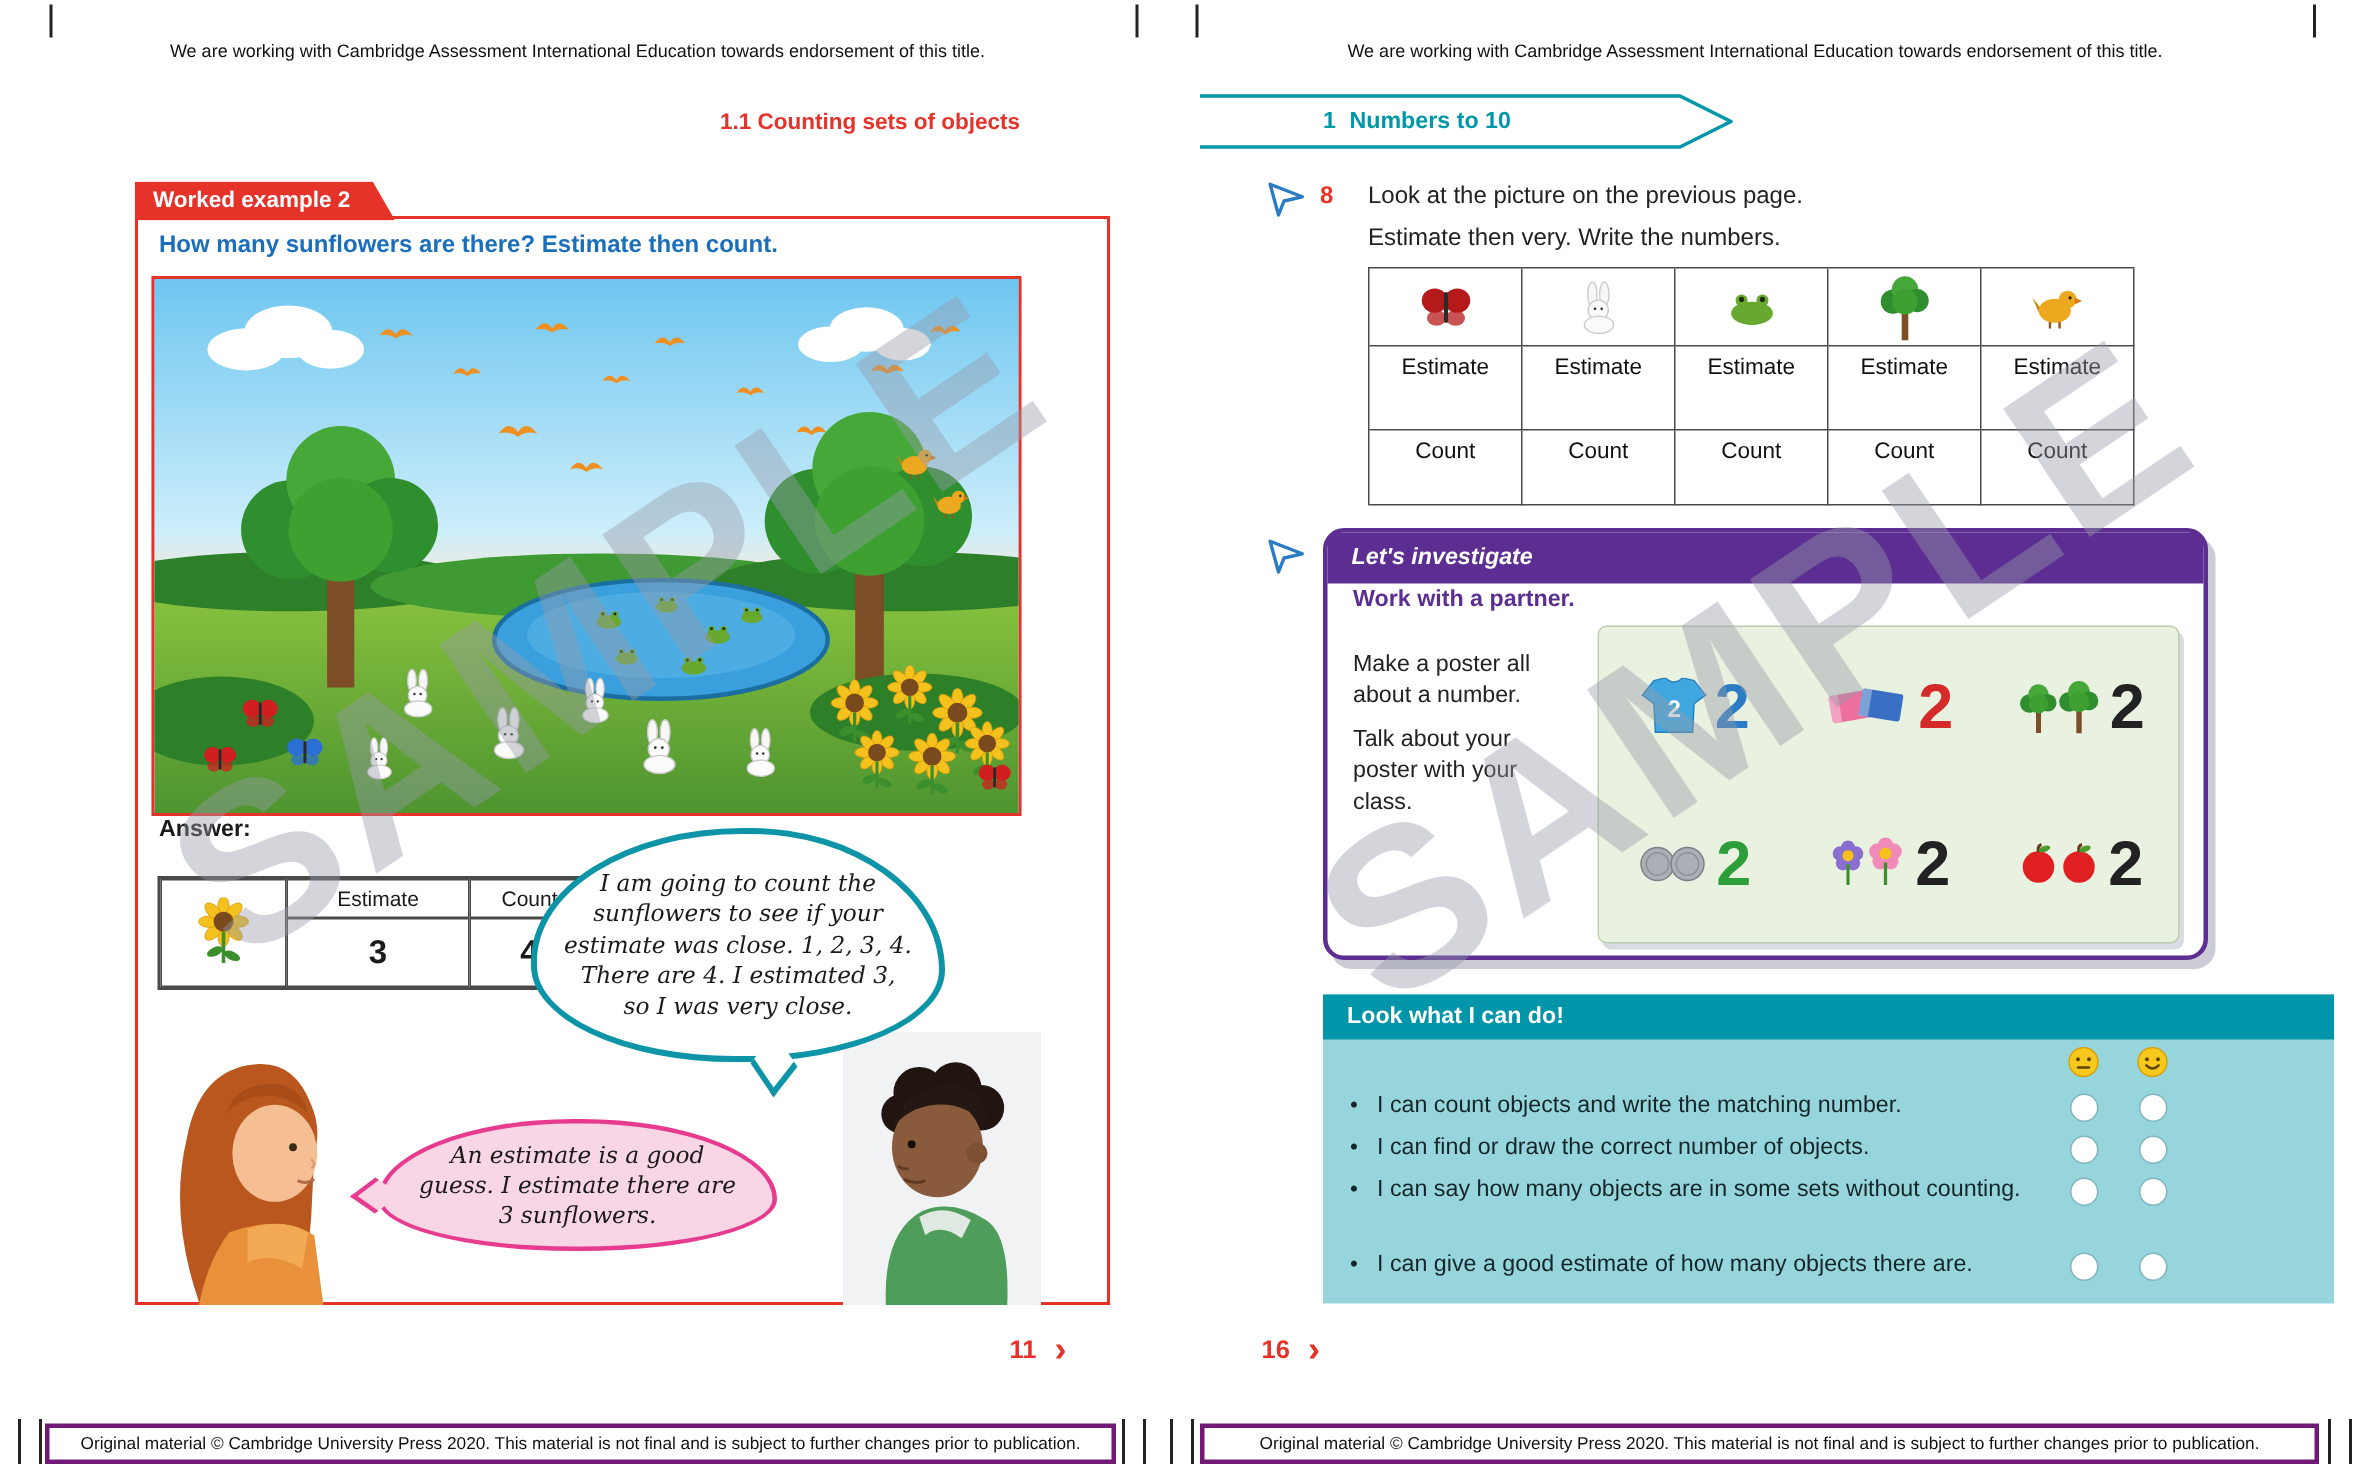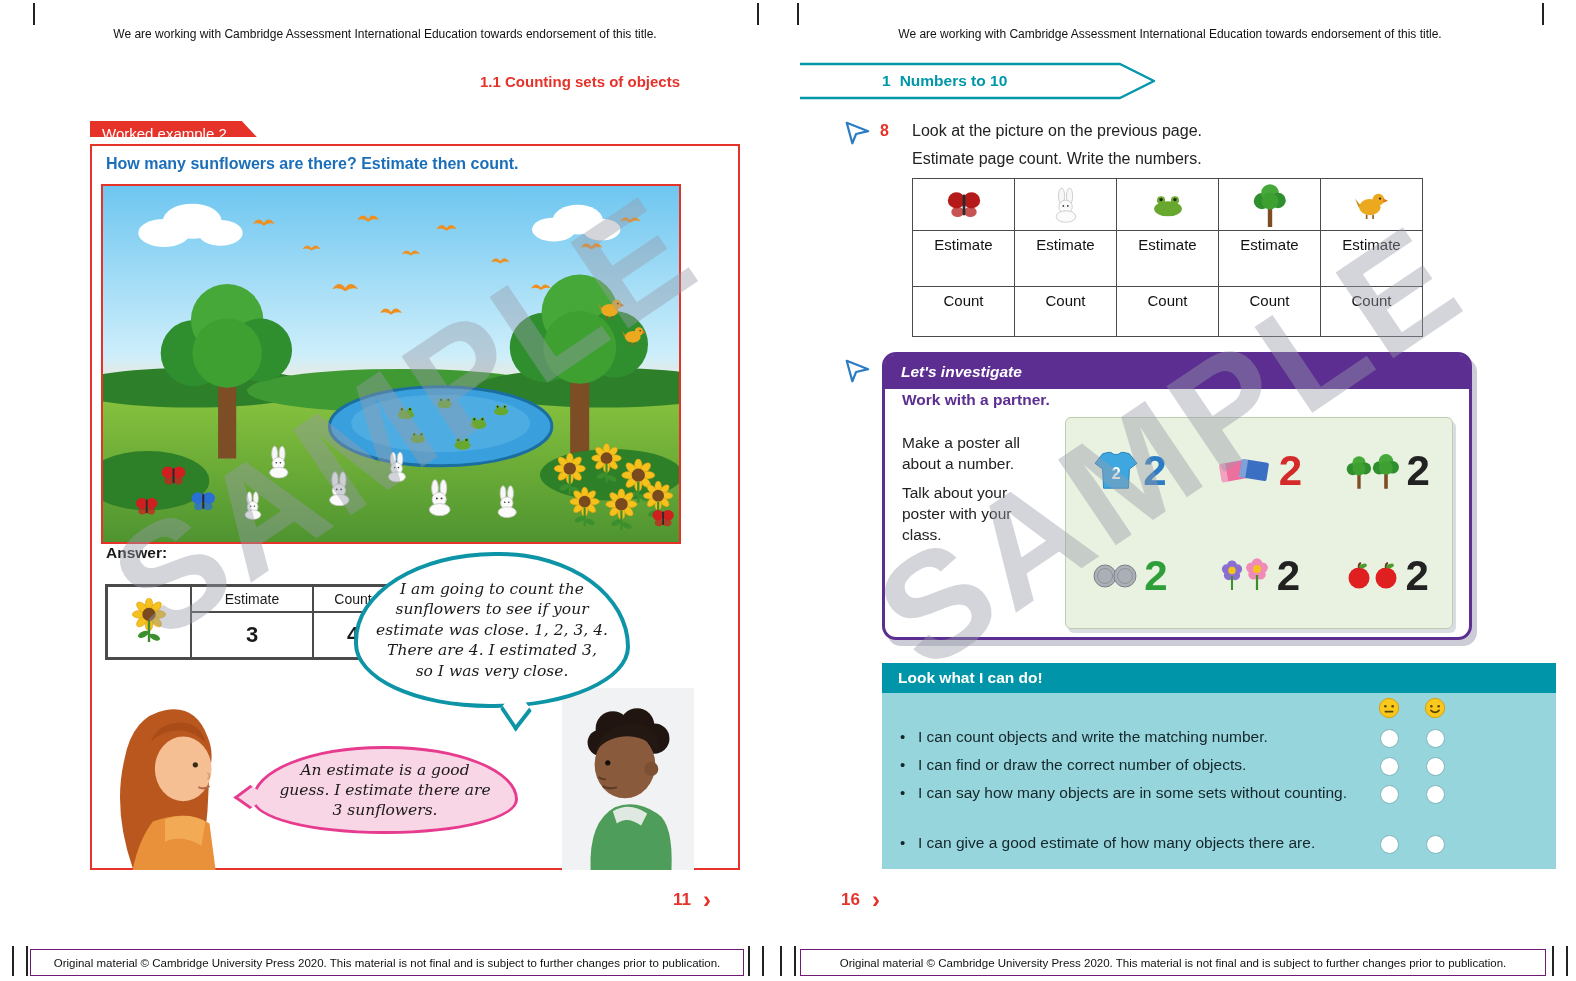--- a/index.html
+++ b/index.html
@@ -13,29 +13,29 @@
   body{background:#ffffff;font-family:"Liberation Sans",sans-serif;}
   .sheet{position:relative;width:1576px;height:981px;background:#fff;overflow:hidden;color:var(--ink);}
 
   
   .crop{position:absolute;background:#222;}
   .crop.v{width:2px;height:22px;}
   .crop.vb{width:2px;height:30px;}
 
   
   .endorse{position:absolute;font-size:12px;color:#111;text-align:center;}
-  .footer{position:absolute;height:27px;border:1px solid #701a75;font-size:11.5px;display:flex;align-items:center;justify-content:center;color:#111;background:#fff;}
+  .footer{position:absolute;height:27px;border:3px solid #701a75;font-size:11.5px;display:flex;align-items:center;justify-content:center;color:#111;background:#fff;}
   .watermark{position:absolute;z-index:60;font-size:150px;font-weight:bold;color:rgba(150,156,170,0.42);letter-spacing:6px;transform:rotate(-34deg);pointer-events:none;white-space:nowrap;text-align:center;}
   .pagenum{position:absolute;display:flex;align-items:center;gap:12px;color:var(--red);font-weight:bold;font-size:17px;}
   .chev{font-size:24px;font-weight:bold;line-height:14px;}
 
   
   .section-ref{position:absolute;left:380px;top:73px;width:300px;text-align:right;color:var(--red);font-weight:bold;font-size:15px;}
   .we-box{position:absolute;left:90px;top:144px;width:650px;height:726px;border:2px solid var(--red);background:#fff;}
-  .we-title{position:absolute;left:-2px;top:-25px;height:16px;line-height:26px;padding:0 30px 0 12px;background:var(--red);color:#fff;font-weight:normal;font-size:15px;clip-path:polygon(0 0, calc(100% - 15px) 0, 100% 100%, 0 100%);}
+  .we-title{position:absolute;left:-2px;top:-25px;height:26px;line-height:26px;padding:0 30px 0 12px;background:var(--red);color:#fff;font-weight:bold;font-size:15px;clip-path:polygon(0 0, calc(100% - 15px) 0, 100% 100%, 0 100%);}
   .we-question{position:absolute;left:14px;top:9px;font-size:16px;font-weight:bold;color:var(--blue);}
   .scene{position:absolute;left:9px;top:38px;width:580px;height:360px;border:2px solid var(--red);background:#bfe6f7;}
   .scene svg{display:block;width:100%;height:100%;}
   .answer-label{position:absolute;left:14px;top:398px;font-weight:bold;font-size:15.5px;}
   .ans-table{position:absolute;left:13px;top:438px;display:grid;grid-template-columns:84px 122px 80px;grid-template-rows:26px 46px;border:2px solid #4a4a4a;background:#fff;}
   .ans-cell{border:1px solid #4a4a4a;display:flex;align-items:center;justify-content:center;}
   .ans-icon{grid-row:1/3;}
   .ans-head{font-size:14px;}
   .ans-val{font-size:22px;font-weight:bold;}
 
@@ -335,21 +335,21 @@
     </div>
   </div>
 
   <div class="pointer" style="left:843px;top:120px">
     <svg viewBox="0 0 30 28">
         <path d="M4 3 L27 12 L14 15 L10 25 Z" fill="#fff" stroke="#2b7cc4" stroke-width="2.4" stroke-linejoin="round"></path>
       </svg>
   </div>
   <div class="q8num">8</div>
   <div class="qline" style="top:122px">Look at the picture on the previous page.</div>
-  <div class="qline" style="top:150px">Estimate page count. Write the numbers.</div>
+  <div class="qline" style="top:150px">Estimate then very. Write the numbers.</div>
 
   <div class="q8table">
     <div class="qc icon">
         <svg width="36" height="30" viewBox="0 0 30 26">
           <use href="#s-butterfly" style="color:#b51a1a"></use>
         </svg>
       </div>
     <div class="qc icon">
         <svg width="32" height="38" viewBox="0 0 36 40">
           <use href="#s-rabbit"></use>

